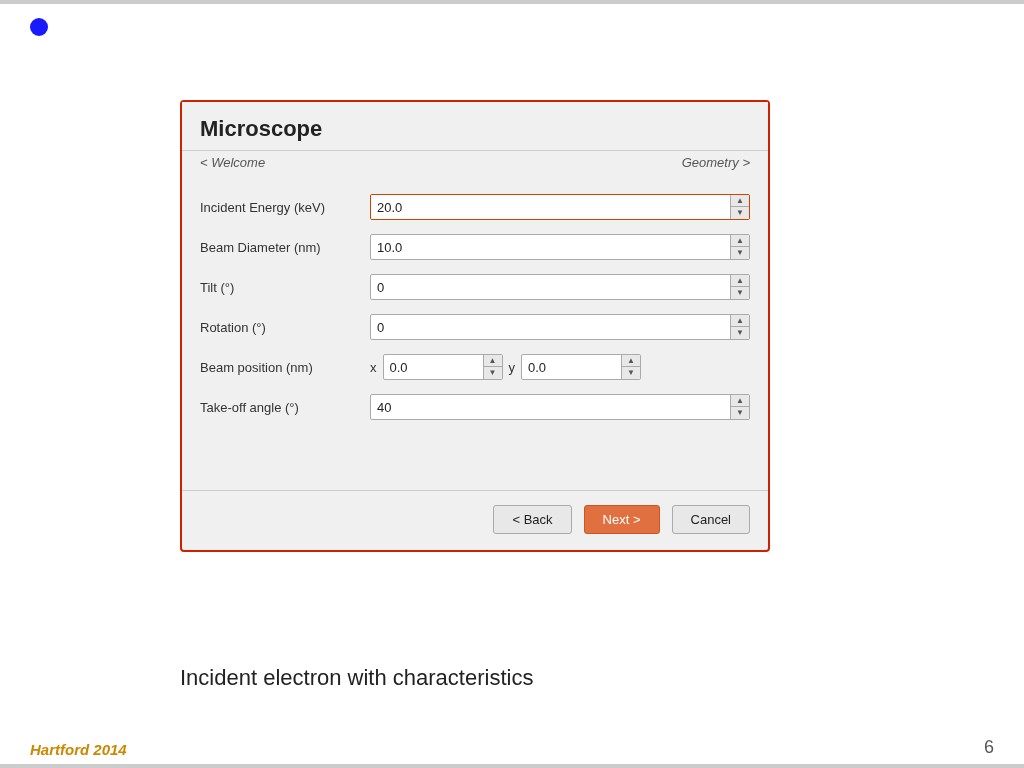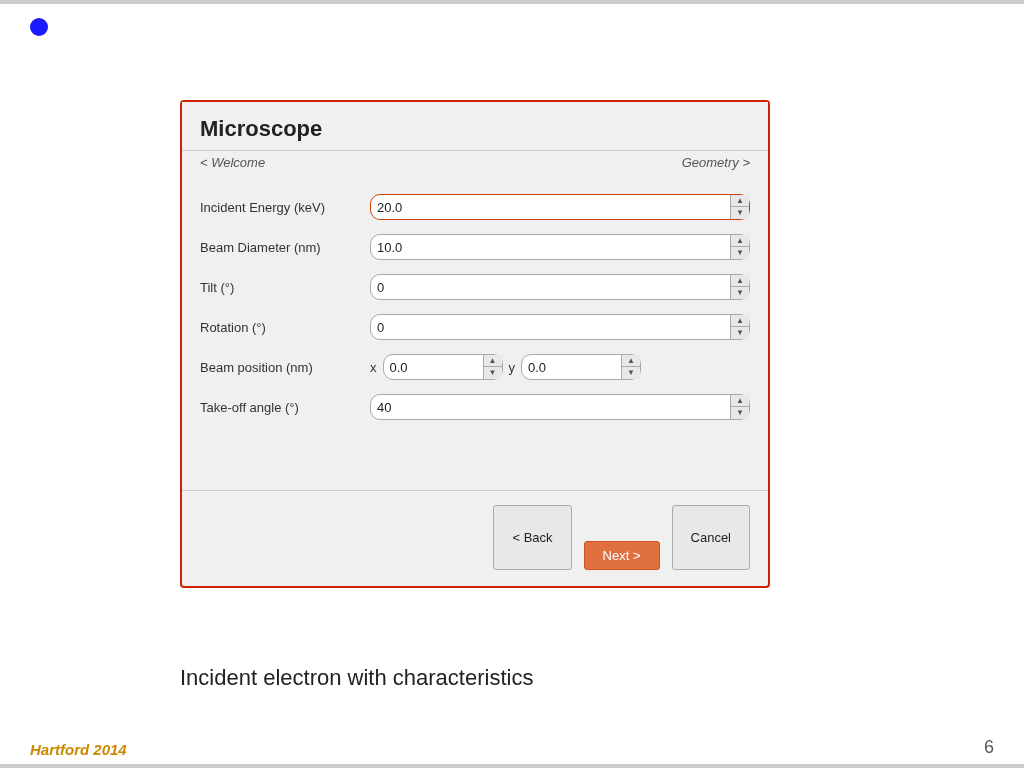--- a/index.html
+++ b/index.html
@@ -106,21 +106,21 @@
       flex: 1;
       display: flex;
       align-items: center;
     }
 
     .spinbox {
       display: flex;
       align-items: center;
       border: 1px solid #aaaaaa;
       background: #ffffff;
-      border-radius: 10px;
+      border-radius: 2px;
     }
 
     .spinbox.active {
       border: 1px solid #cc4400;
     }
 
     .spinbox input {
       border: none;
       background: transparent;
       outline: none;
@@ -192,21 +192,20 @@
       border-radius: 3px;
       cursor: pointer;
       background: #e8e8e8;
       color: #222222;
     }
 
     .btn-primary {
       background: #e07040;
       border-color: #cc5522;
       color: #ffffff;
-      margin-top: 36px;
     }
 
     
     .caption {
       position: absolute;
       top: 665px;
       left: 180px;
       font-size: 22px;
       color: #222222;
     }

